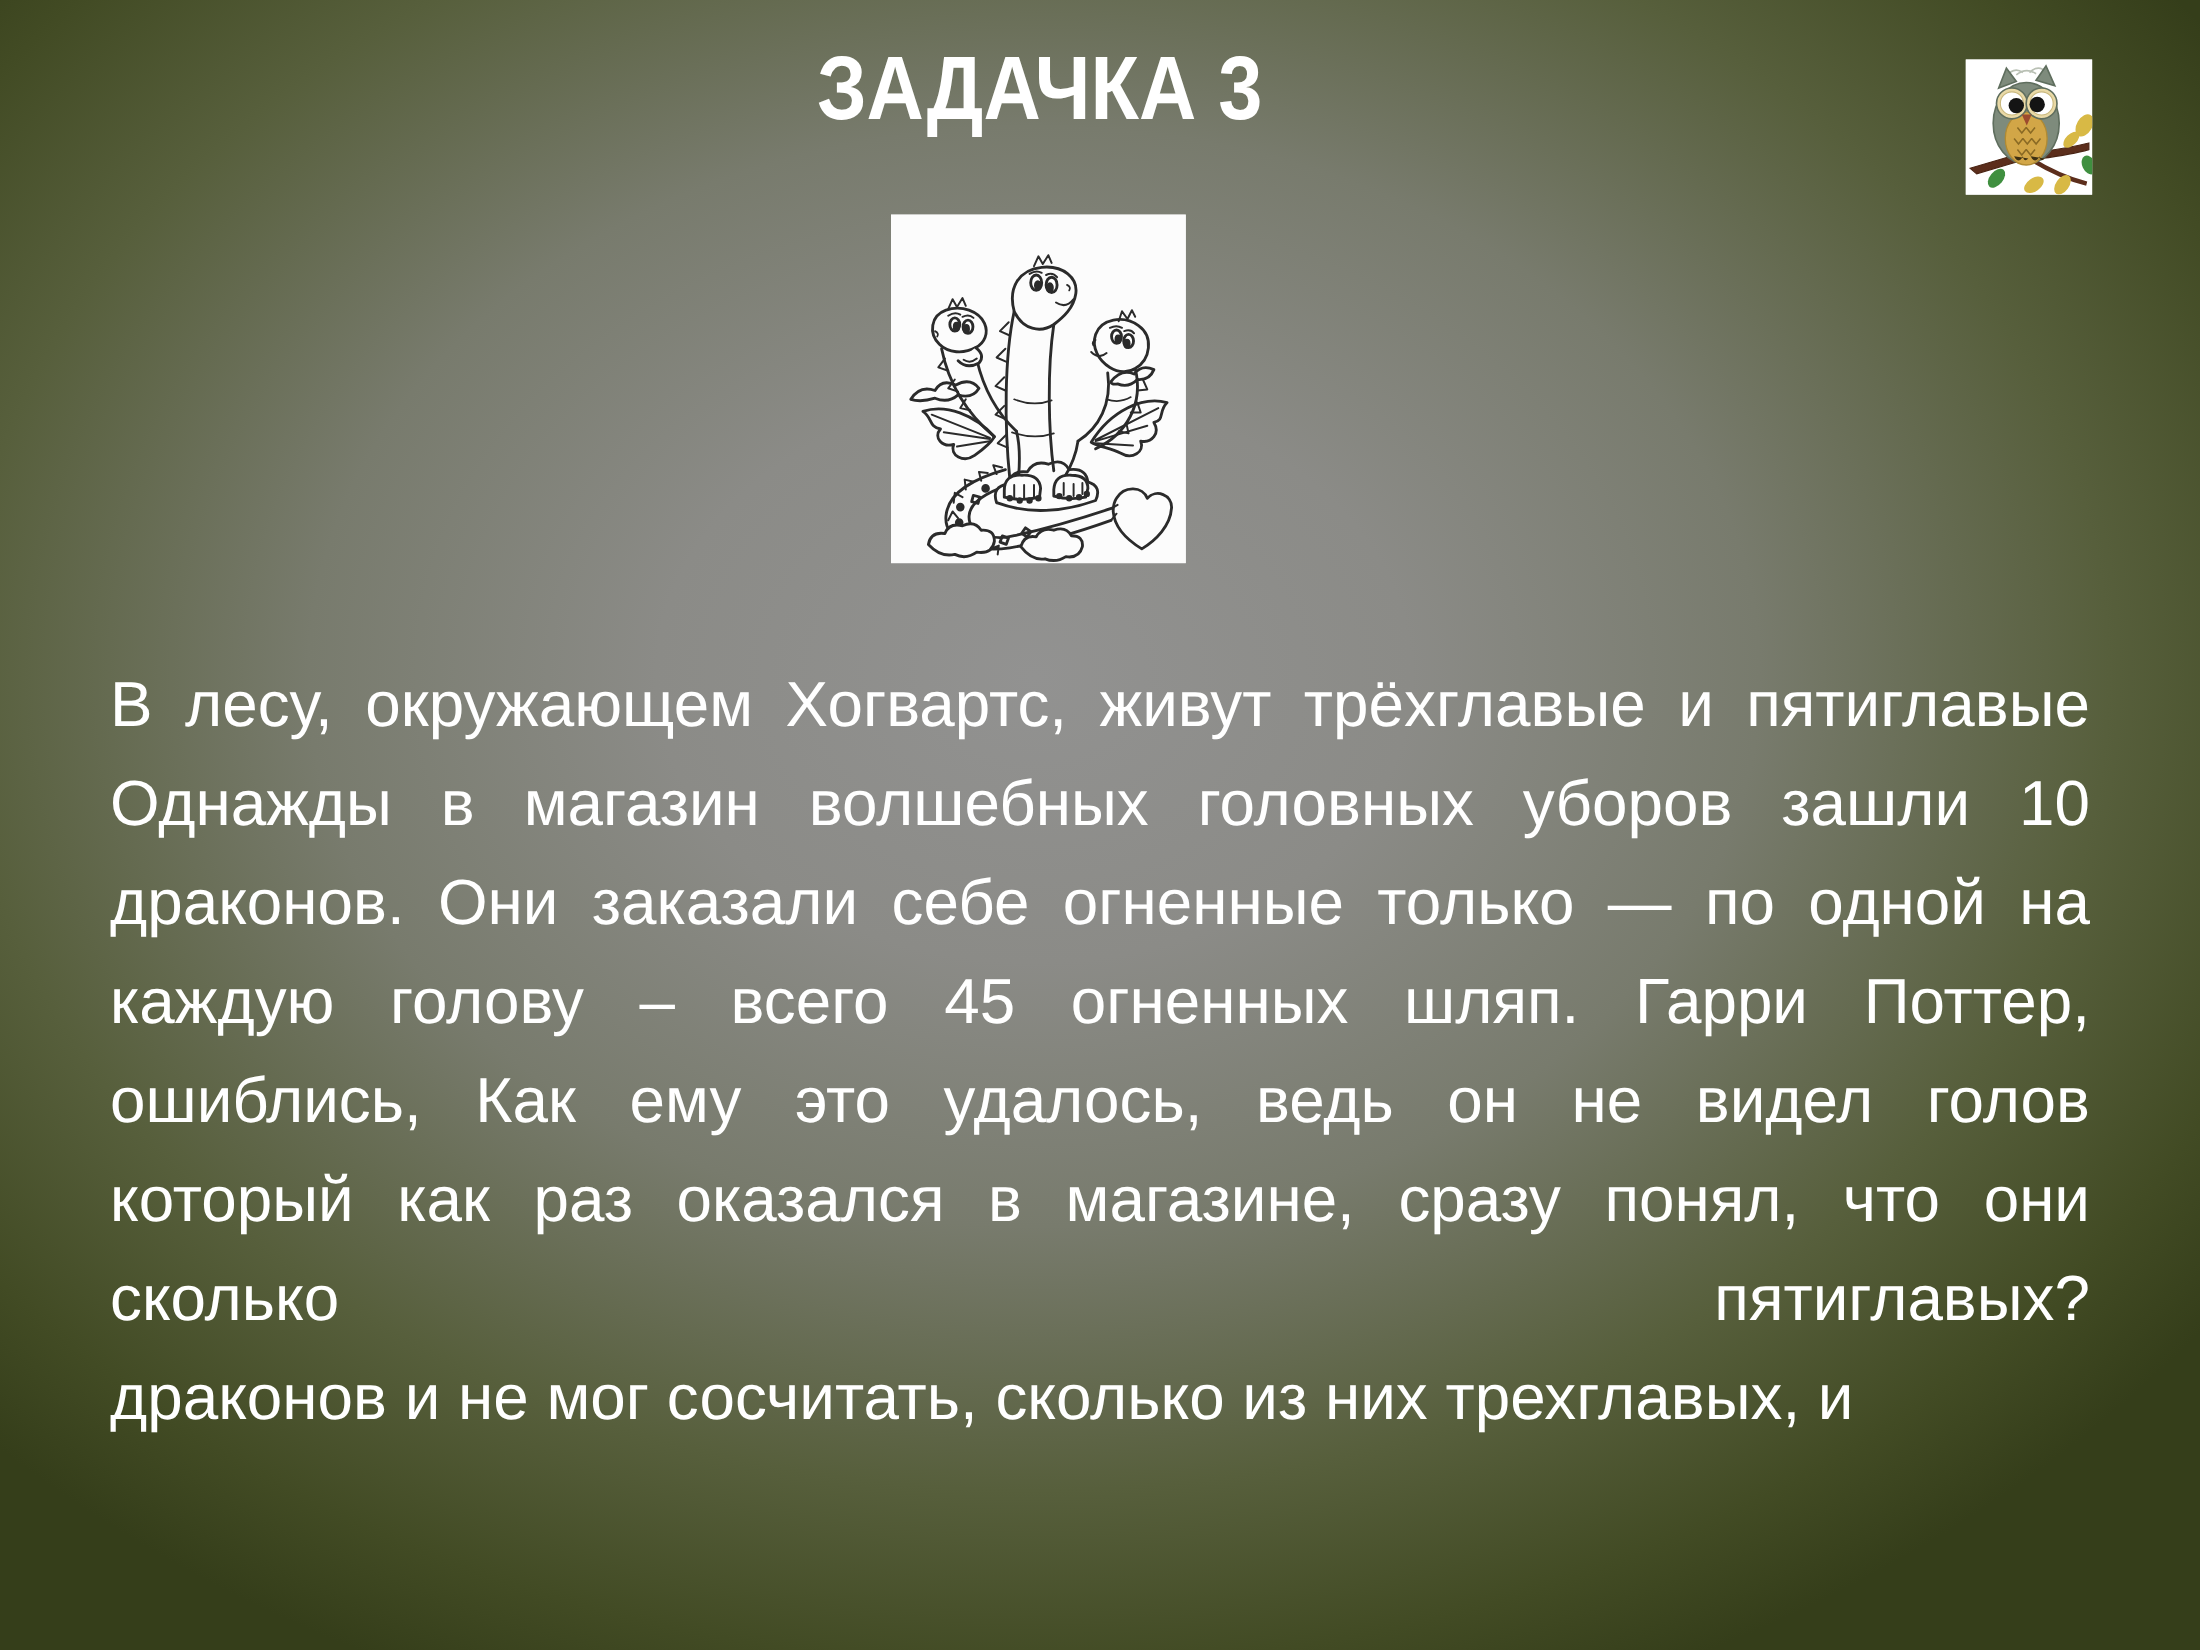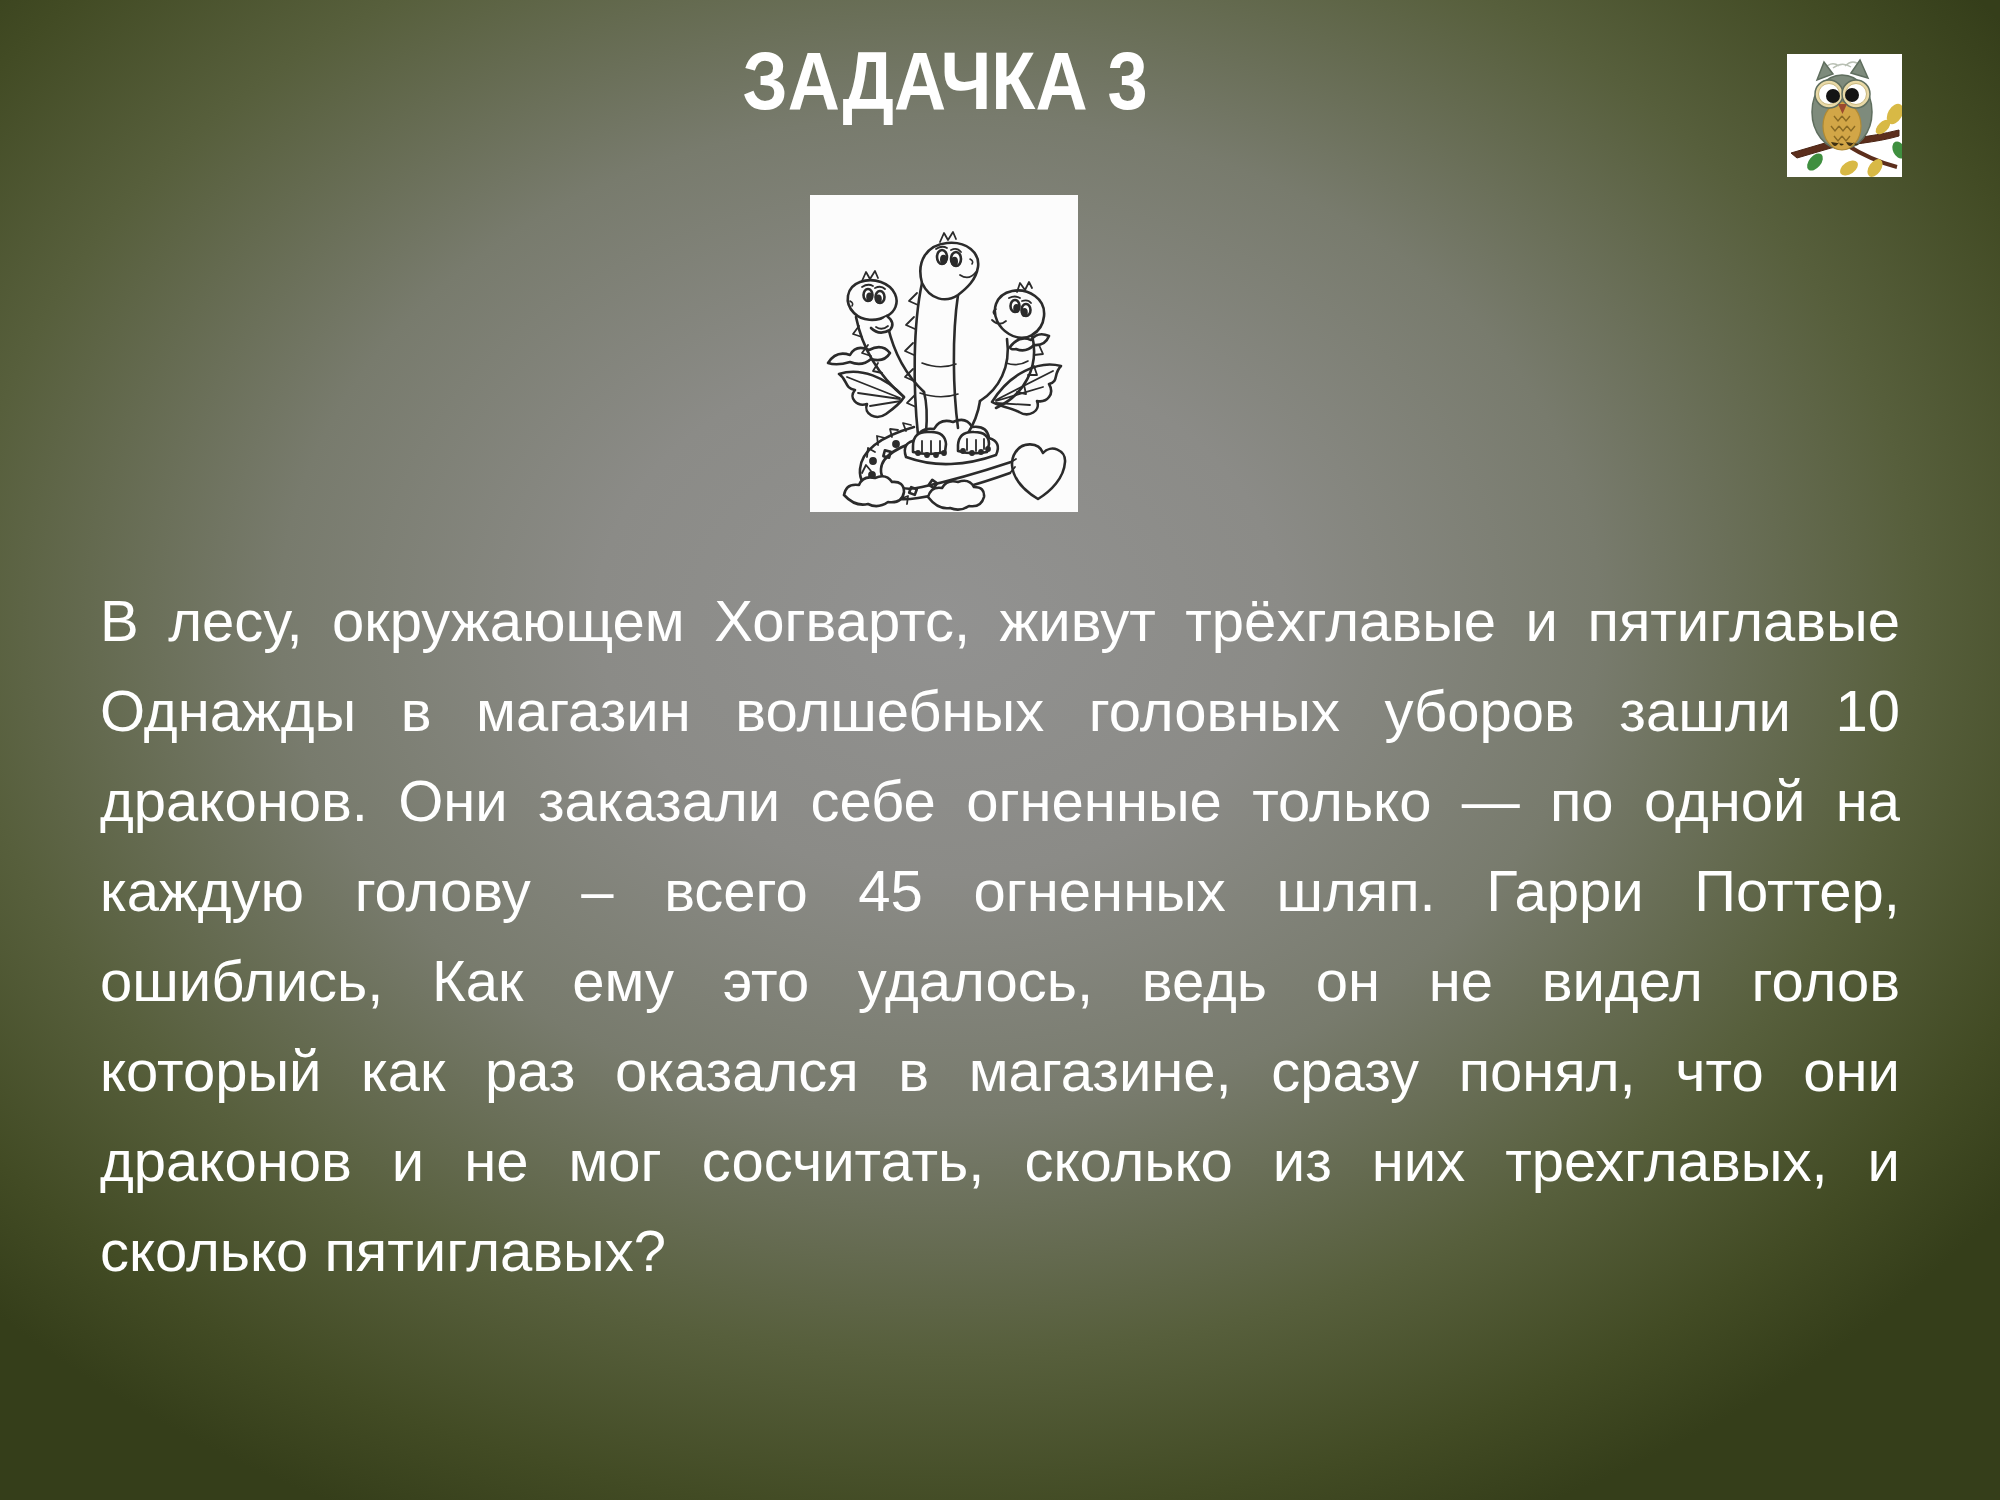--- a/index.html
+++ b/index.html
@@ -53,21 +53,21 @@
     left: 810px;
     top: 195px;
     width: 268px;
     height: 317px;
     background: #fcfcfc;
   }
   .dragon-box svg { display: block; width: 100%; height: 100%; }
   .body-text {
     position: absolute;
     left: 100px;
-    top: 576px;
+    top: 596px;
     width: 1800px;
   }
   .body-text p {
     margin: 0;
     font-size: 58px;
     line-height: 90px;
     color: #ffffff;
     text-align: justify;
     text-align-last: justify;
   }
@@ -222,17 +222,17 @@
     </svg>
   </div>
 
   <div class="body-text">
       <p>В лесу, окружающем Хогвартс, живут трёхглавые и пятиглавые</p>
       <p>Однажды в магазин волшебных головных уборов зашли 10</p>
       <p>драконов. Они заказали себе огненные только — по одной на</p>
       <p>каждую голову – всего 45 огненных шляп. Гарри Поттер,</p>
       <p>ошиблись, Как ему это удалось, ведь он не видел голов</p>
       <p>который как раз оказался в магазине, сразу понял, что они</p>
+      <p>сколько пятиглавых?</p>
       <p>драконов и не мог сосчитать, сколько из них трехглавых, и</p>
-      <p>сколько пятиглавых?</p>
     </div>
 
 </div>
 
 </body></html>

